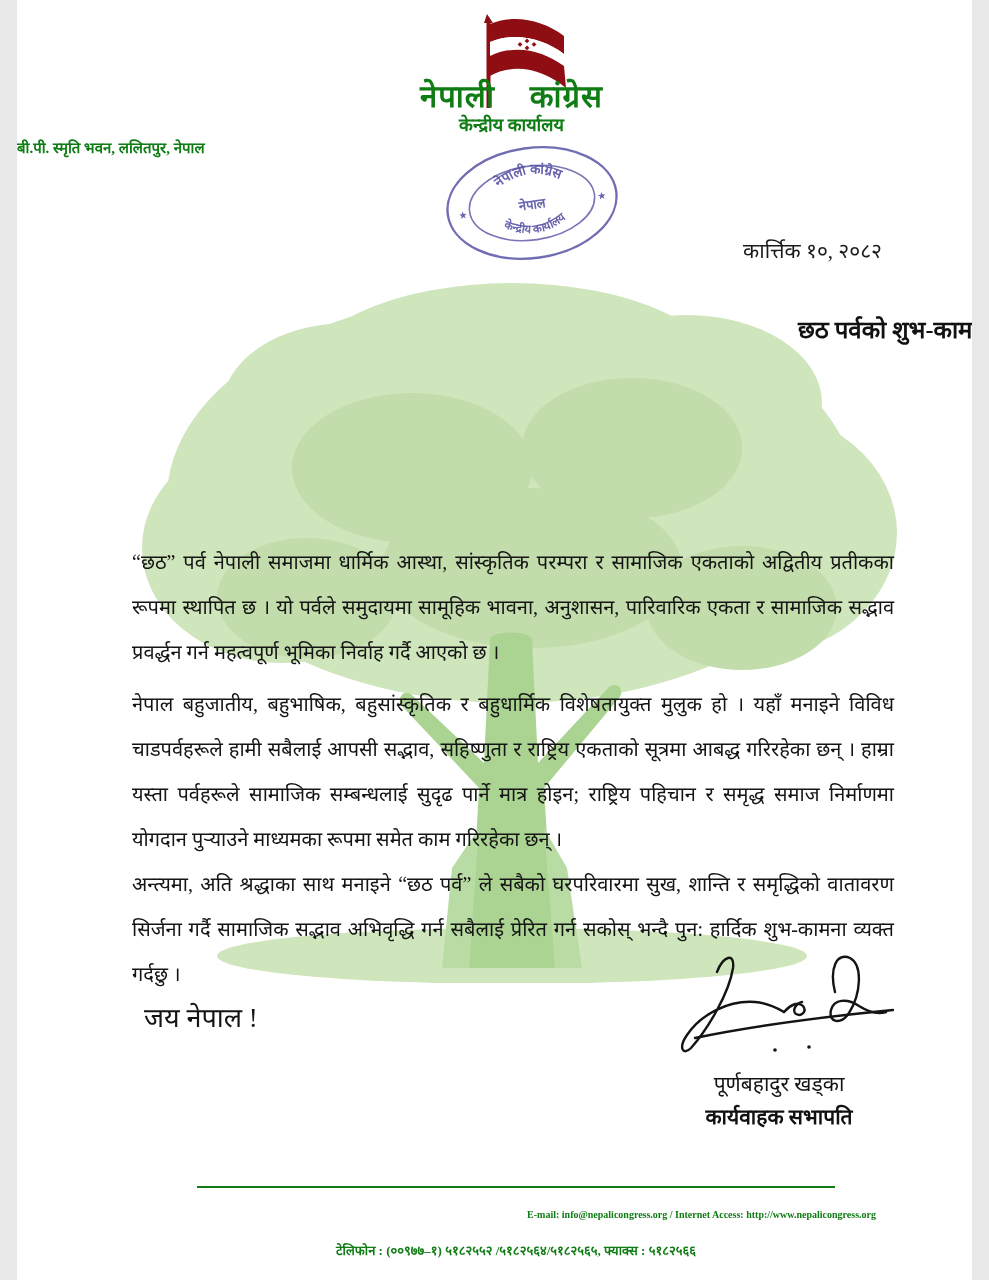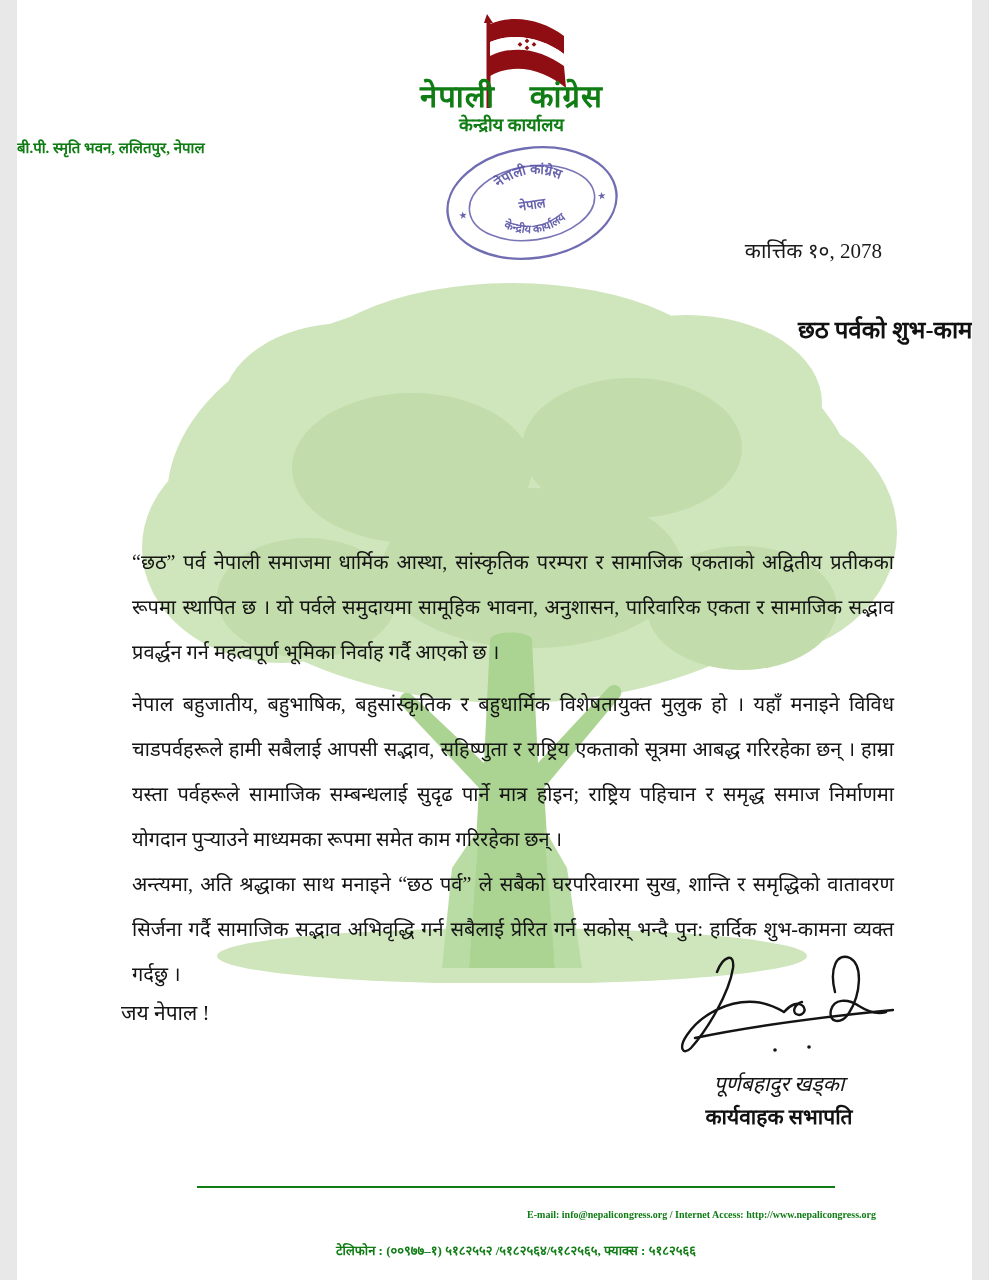--- a/index.html
+++ b/index.html
@@ -33,26 +33,26 @@
   .letter-title{
     position:absolute;left:0;top:312px;width:989px;text-align:right;
     font-size:24px;font-weight:bold;color:#111;
   }
   .para{
     position:absolute;left:115px;width:762px;margin:0;
     font-size:20px;line-height:45px;text-align:justify;color:#141414;
   }
   .p1{top:388px;} .p2{top:540px;} .p3{top:682px;} .p4{top:862px;}
   .closing{
-    position:absolute;left:104px;top:998px;font-size:21px;color:#141414;
+    position:absolute;left:127px;top:998px;font-size:27px;color:#141414;
   }
   .sig-block{
     position:absolute;left:628px;top:1068px;width:268px;text-align:center;
   }
-  .sig-name{font-size:21px;color:#141414;line-height:32px;font-style:italic;}
+  .sig-name{font-size:21px;color:#141414;line-height:32px;}
   .sig-designation{font-size:21px;font-weight:bold;color:#111;line-height:34px;}
   
   .footer-rule{
     position:absolute;left:180px;top:1186px;width:638px;height:2px;background:#0f7c14;
   }
   .footer-phone{
     position:absolute;left:150px;top:1241px;width:698px;text-align:center;
     font-size:13px;font-weight:bold;color:#0f7c14;
   }
   .footer-email{
@@ -117,21 +117,21 @@
       <textPath href="#arcTop" startOffset="50%" text-anchor="middle">नेपाली कांग्रेस</textPath>
     </text>
     <text x="90" y="66" font-size="13" font-weight="bold" fill="#5753a5" text-anchor="middle" font-family="Liberation Serif, serif" opacity="0.9">नेपाल</text>
     <text font-size="11.5" font-weight="bold" fill="#5753a5" font-family="Liberation Serif, serif" opacity="0.9">
       <textPath href="#arcBottom" startOffset="50%" text-anchor="middle">केन्द्रीय कार्यालय</textPath>
     </text>
     <text x="20" y="66" font-size="10" fill="#5753a5" text-anchor="middle" opacity="0.9">★</text>
     <text x="160" y="66" font-size="10" fill="#5753a5" text-anchor="middle" opacity="0.9">★</text>
   </svg>
 
-  <div class="date-line">कार्त्तिक १०, 2078</div>
+  <div class="date-line">कार्त्तिक १०, २०८२</div>
 
   <div class="letter-title">छठ पर्वको शुभ-कामना !</div>
 
   <p class="para p2">“छठ” पर्व नेपाली समाजमा धार्मिक आस्था, सांस्कृतिक परम्परा र सामाजिक एकताको अद्वितीय प्रतीकका रूपमा स्थापित छ । यो पर्वले समुदायमा सामूहिक भावना, अनुशासन, पारिवारिक एकता र सामाजिक सद्भाव प्रवर्द्धन गर्न महत्वपूर्ण भूमिका निर्वाह गर्दै आएको छ ।</p>
   <p class="para p3">नेपाल बहुजातीय, बहुभाषिक, बहुसांस्कृतिक र बहुधार्मिक विशेषतायुक्त मुलुक हो । यहाँ मनाइने विविध चाडपर्वहरूले हामी सबैलाई आपसी सद्भाव, सहिष्णुता र राष्ट्रिय एकताको सूत्रमा आबद्ध गरिरहेका छन् । हाम्रा यस्ता पर्वहरूले सामाजिक सम्बन्धलाई सुदृढ पार्ने मात्र होइन; राष्ट्रिय पहिचान र समृद्ध समाज निर्माणमा योगदान पुऱ्याउने माध्यमका रूपमा समेत काम गरिरहेका छन् ।</p>
   <p class="para p4">अन्त्यमा, अति श्रद्धाका साथ मनाइने “छठ पर्व” ले सबैको घरपरिवारमा सुख, शान्ति र समृद्धिको वातावरण सिर्जना गर्दै सामाजिक सद्भाव अभिवृद्धि गर्न सबैलाई प्रेरित गर्न सकोस् भन्दै पुन: हार्दिक शुभ-कामना व्यक्त गर्दछु ।</p>
 
   <div class="closing">जय नेपाल !</div>
 
   <svg class="layer" style="left:640px;top:950px;" width="255" height="112" viewBox="0 0 255 112" aria-hidden="true">

